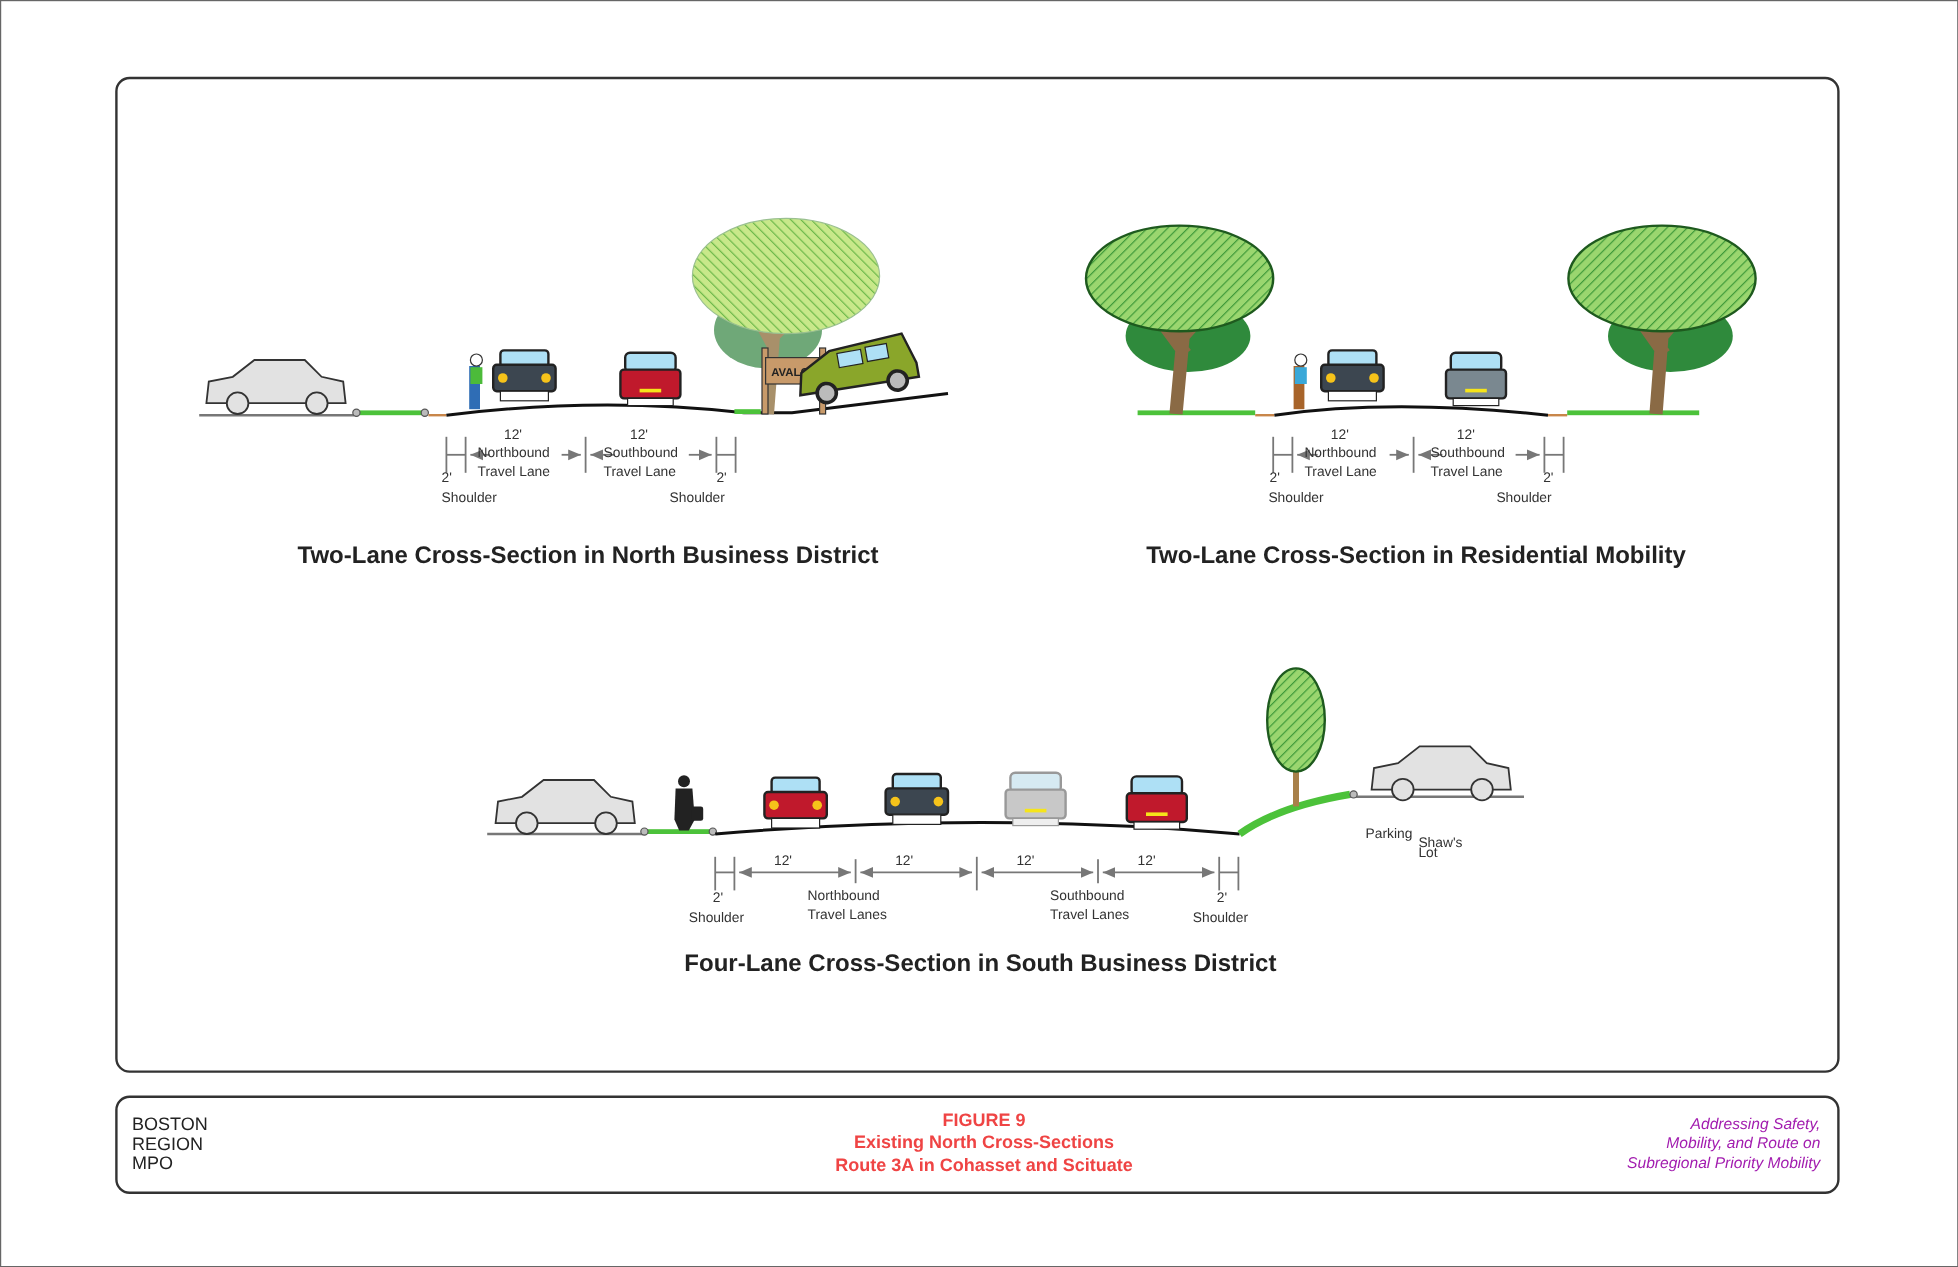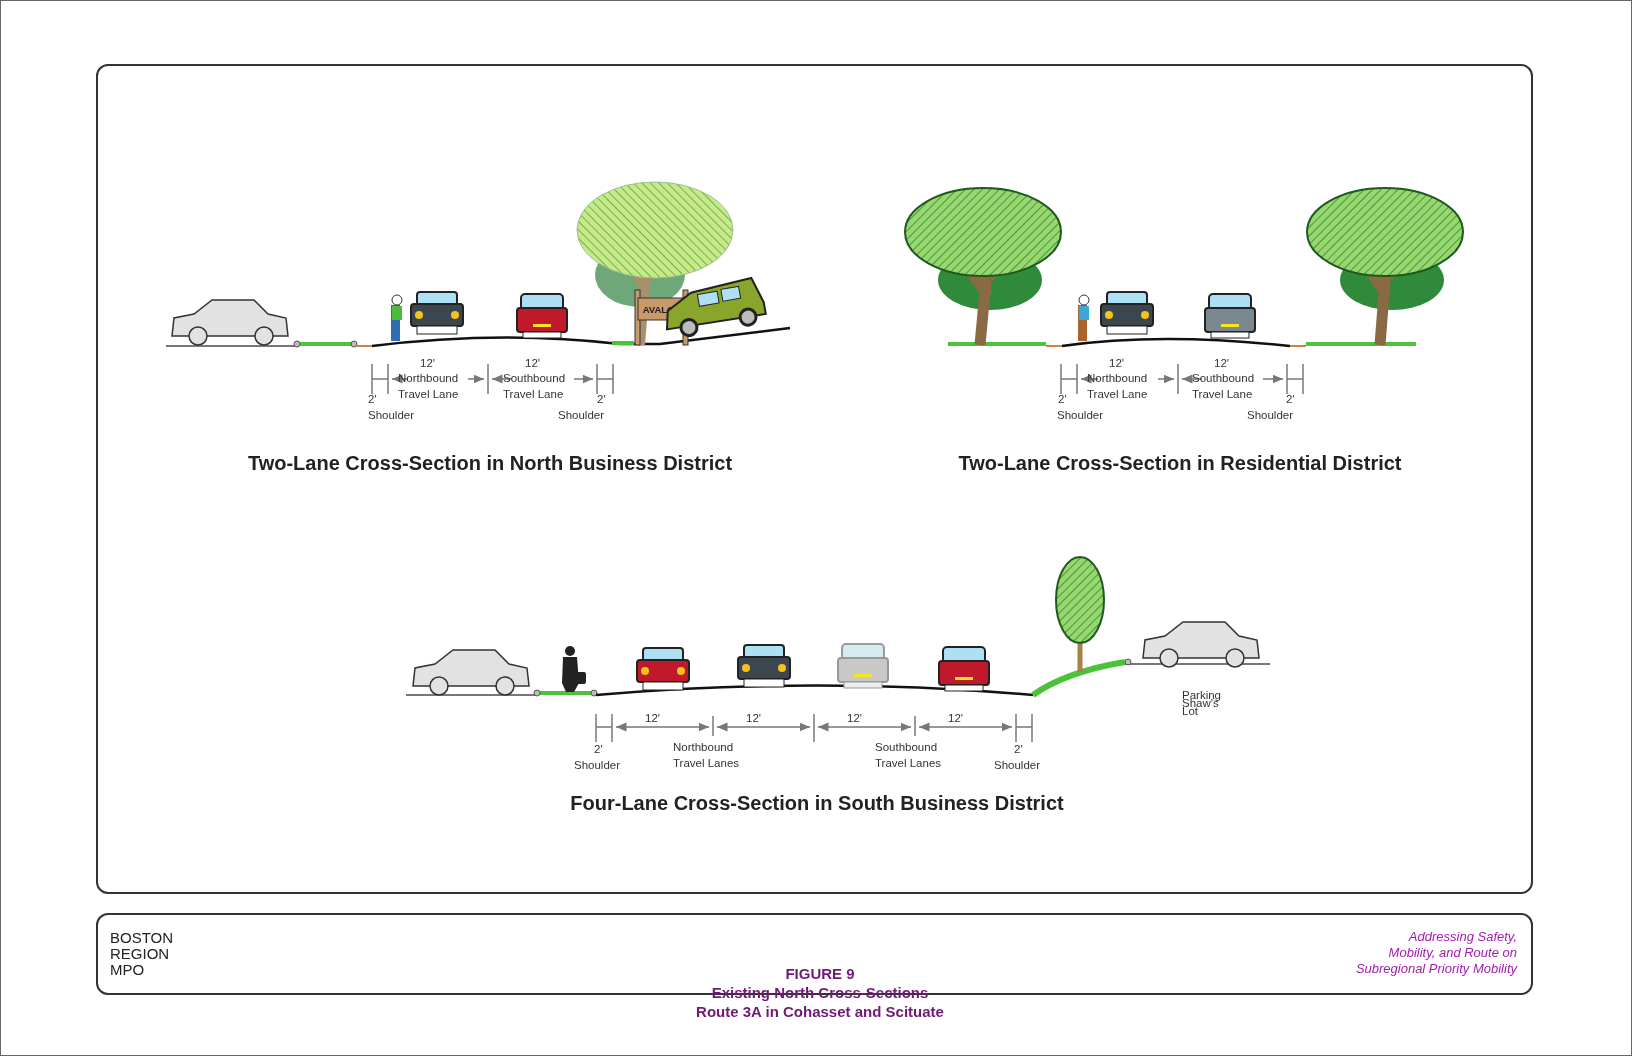--- a/index.html
+++ b/index.html
@@ -4,21 +4,21 @@
 <style>
   html,body{margin:0;padding:0;background:#fff;}
   body{width:1632px;height:1056px;position:relative;overflow:hidden;font-family:"Liberation Sans",sans-serif;color:#222;}
   .page-border{position:absolute;left:0;top:0;width:1630px;height:1054px;border:1px solid #666;}
   .main-frame{position:absolute;left:96px;top:64px;width:1437px;height:830px;border:2px solid #333;border-radius:12px;box-sizing:border-box;}
   .footer-frame{position:absolute;left:96px;top:913px;width:1437px;height:82px;border:2px solid #333;border-radius:12px;box-sizing:border-box;}
   svg.scene{position:absolute;left:0;top:0;}
   .lbl{position:absolute;font-size:11.5px;color:#333;line-height:15px;white-space:nowrap;}
   .sec-title{position:absolute;font-size:20px;font-weight:bold;color:#222;white-space:nowrap;transform:translateX(-50%);}
   .org{position:absolute;left:110px;top:930px;font-size:15px;line-height:16px;color:#222;}
-  .fig{position:absolute;left:820px;top:924px;transform:translateX(-50%);text-align:center;font-size:15px;font-weight:bold;line-height:19px;color:#701a75;white-space:nowrap;margin-top:40px;}
+  .fig{position:absolute;left:820px;top:924px;transform:translateX(-50%);text-align:center;font-size:15px;font-weight:bold;line-height:19px;color:#ef4444;white-space:nowrap;}
   .proj{position:absolute;right:115px;top:929px;text-align:right;font-size:13px;font-style:italic;line-height:16px;color:#a21caf;white-space:nowrap;}
 </style>
 </head>
 <body>
 
 <div class="page-border"></div>
 <div class="main-frame"></div>
 <div class="footer-frame"></div>
 
 <svg class="scene" width="1632" height="1056" viewBox="0 0 1632 1056">
@@ -242,36 +242,36 @@
 <div class="lbl" style="left:1109px;top:356px;width:36px">12'</div>
 <div class="lbl" style="left:1087px;top:371px;width:80px">Northbound</div>
 <div class="lbl" style="left:1087px;top:387px;width:80px">Travel Lane</div>
 <div class="lbl" style="left:1214px;top:356px;width:36px">12'</div>
 <div class="lbl" style="left:1192px;top:371px;width:80px">Southbound</div>
 <div class="lbl" style="left:1192px;top:387px;width:80px">Travel Lane</div>
 <div class="lbl" style="left:1058px;top:392px;width:20px">2'</div>
 <div class="lbl" style="left:1057px;top:408px;width:60px">Shoulder</div>
 <div class="lbl" style="left:1286px;top:392px;width:20px">2'</div>
 <div class="lbl" style="left:1247px;top:408px;width:60px">Shoulder</div>
-<div class="sec-title" style="left:1180px;top:452px">Two-Lane Cross-Section in Residential District</div>
+<div class="sec-title" style="left:1180px;top:452px">Two-Lane Cross-Section in Residential Mobility</div>
 
 <div class="lbl" style="left:645px;top:711px;width:36px">12'</div>
 <div class="lbl" style="left:746px;top:711px;width:36px">12'</div>
 <div class="lbl" style="left:847px;top:711px;width:36px">12'</div>
 <div class="lbl" style="left:948px;top:711px;width:36px">12'</div>
 <div class="lbl" style="left:673px;top:740px;width:80px">Northbound</div>
 <div class="lbl" style="left:673px;top:756px;width:80px">Travel Lanes</div>
 <div class="lbl" style="left:875px;top:740px;width:80px">Southbound</div>
 <div class="lbl" style="left:875px;top:756px;width:80px">Travel Lanes</div>
 <div class="lbl" style="left:594px;top:742px;width:20px">2'</div>
 <div class="lbl" style="left:574px;top:758px;width:60px">Shoulder</div>
 <div class="lbl" style="left:1014px;top:742px;width:20px">2'</div>
 <div class="lbl" style="left:994px;top:758px;width:60px">Shoulder</div>
 <div class="lbl" style="left:1182px;top:696px;text-align:left">Shaw's</div>
-<div class="lbl" style="left:1182px;top:688px;text-align:left">Parking</div>
+<div class="lbl" style="left:1138px;top:688px;text-align:left">Parking</div>
 <div class="lbl" style="left:1182px;top:704px;text-align:left">Lot</div>
 <div class="sec-title" style="left:817px;top:792px">Four-Lane Cross-Section in South Business District</div>
 
 <div class="org">
   <div>BOSTON</div>
   <div>REGION</div>
   <div>MPO</div>
 </div>
 <div class="fig">
   <div>FIGURE 9</div>

